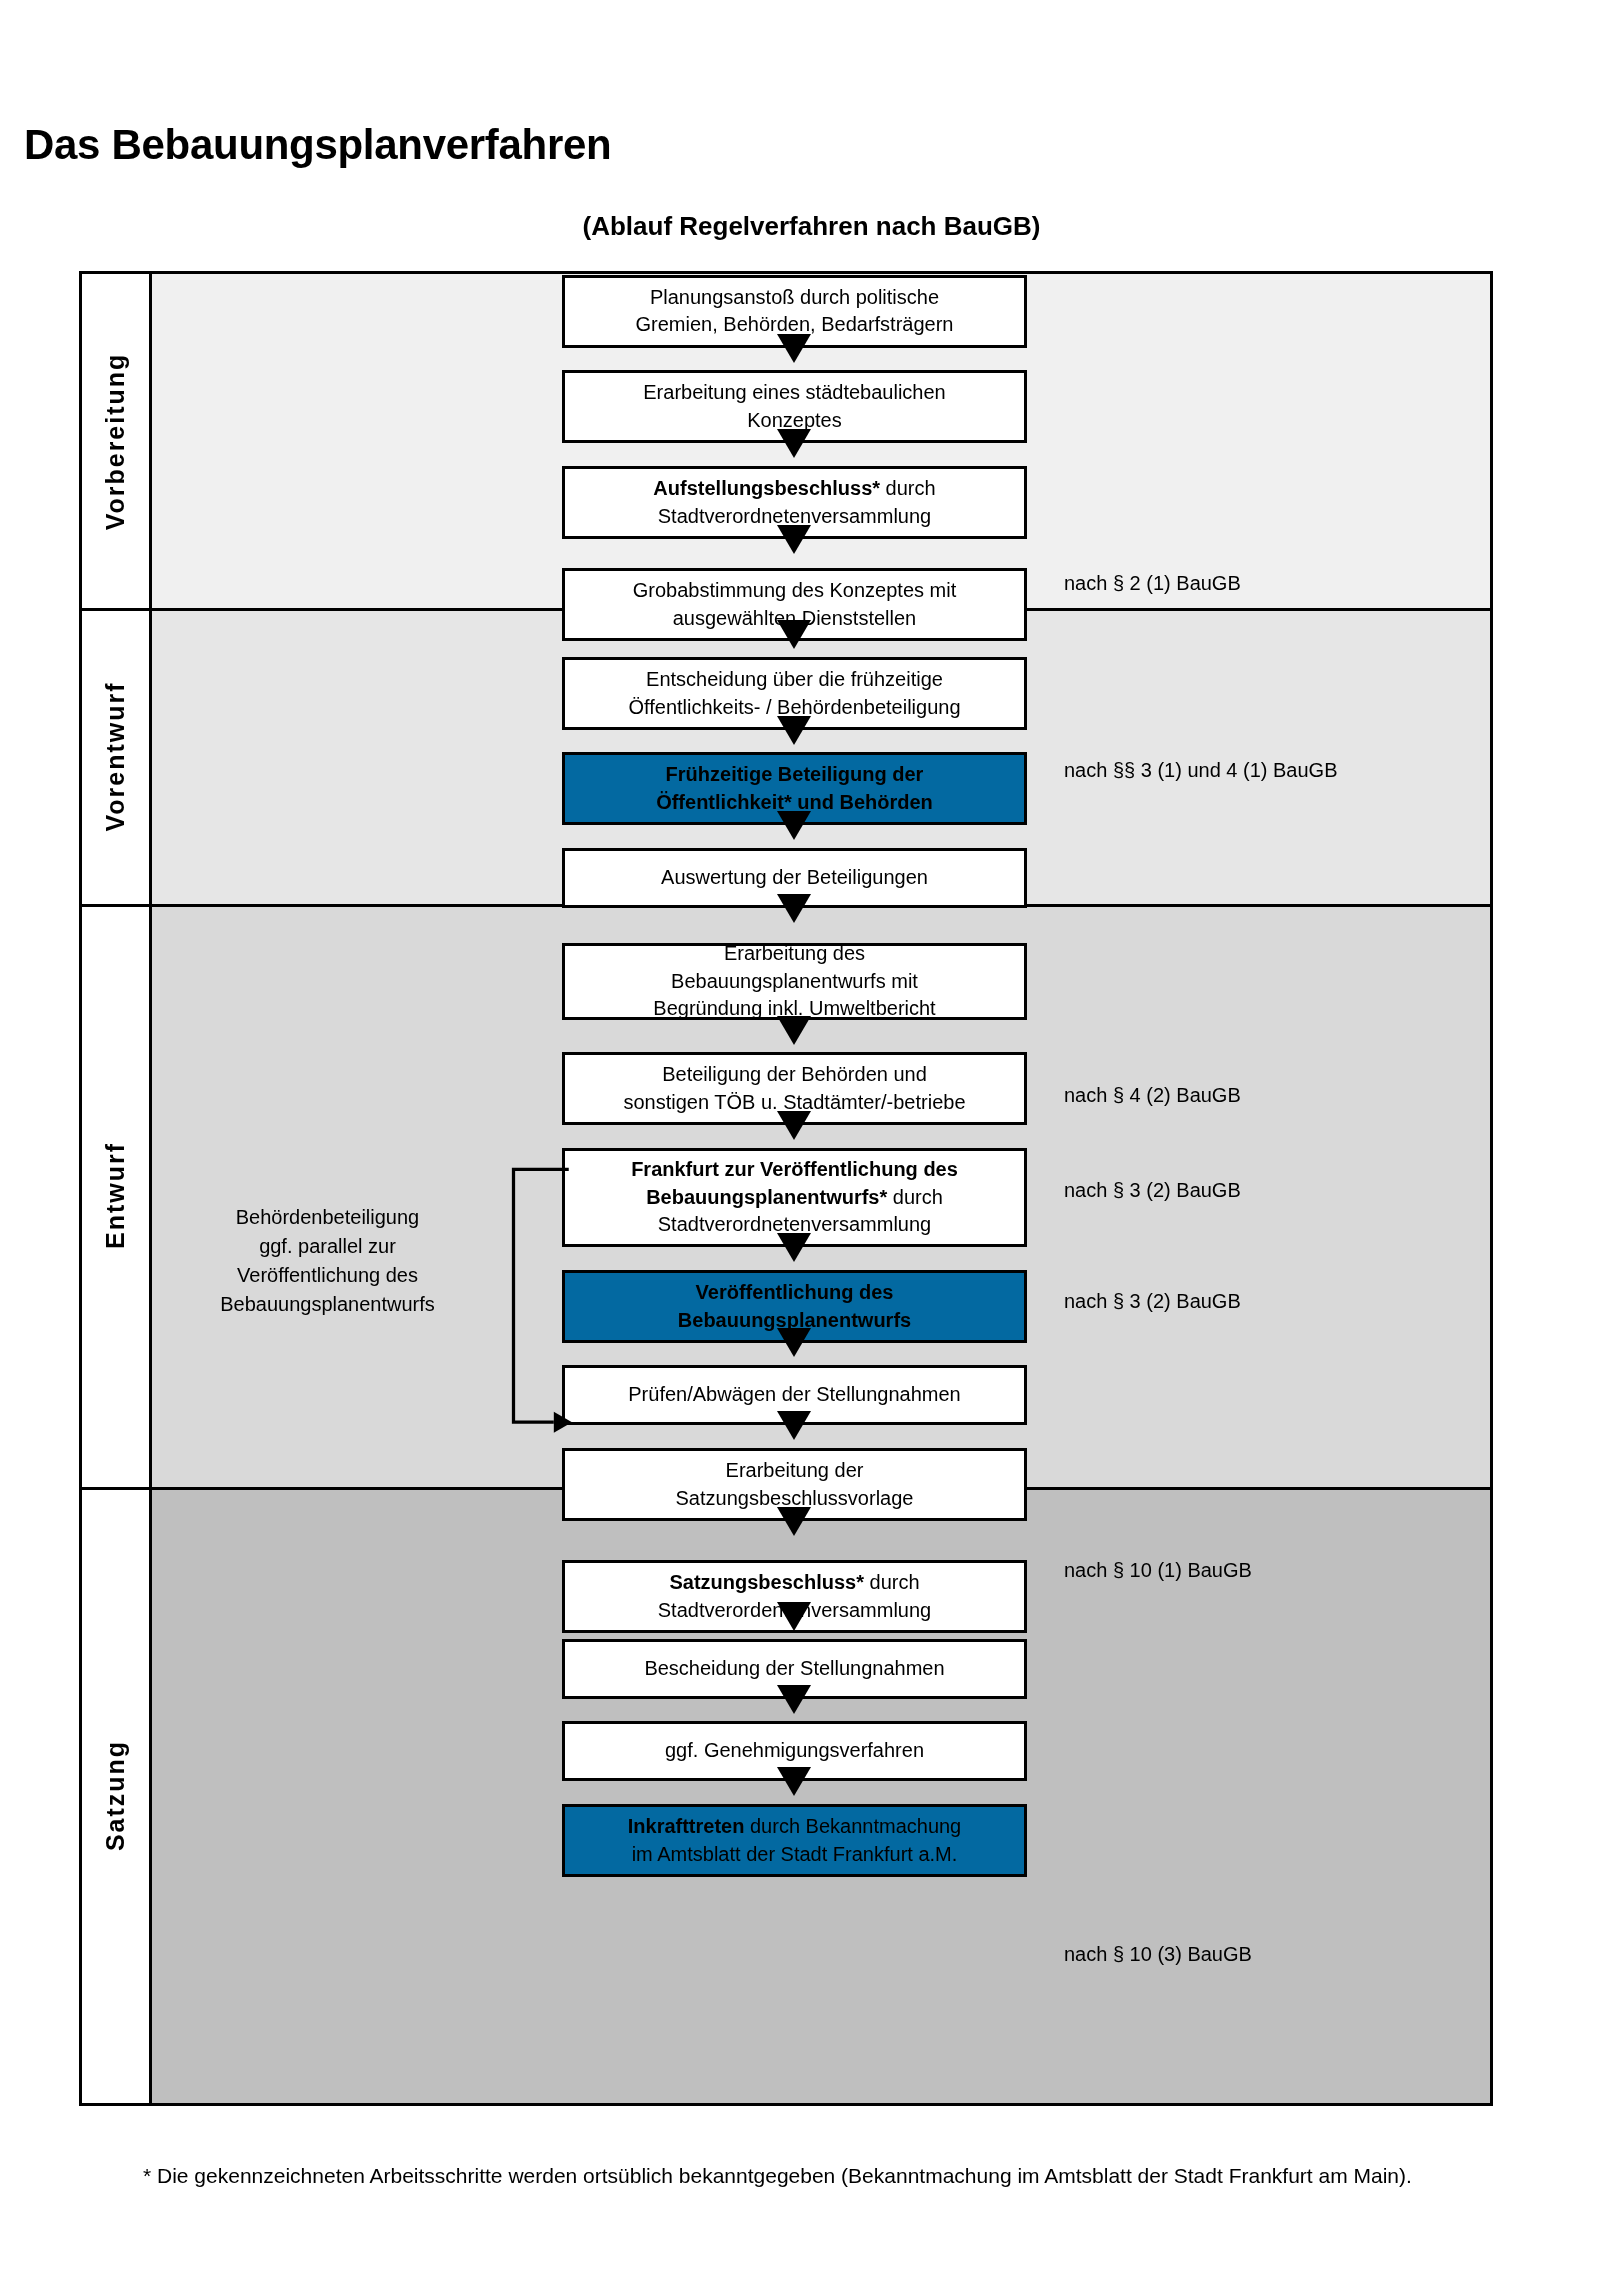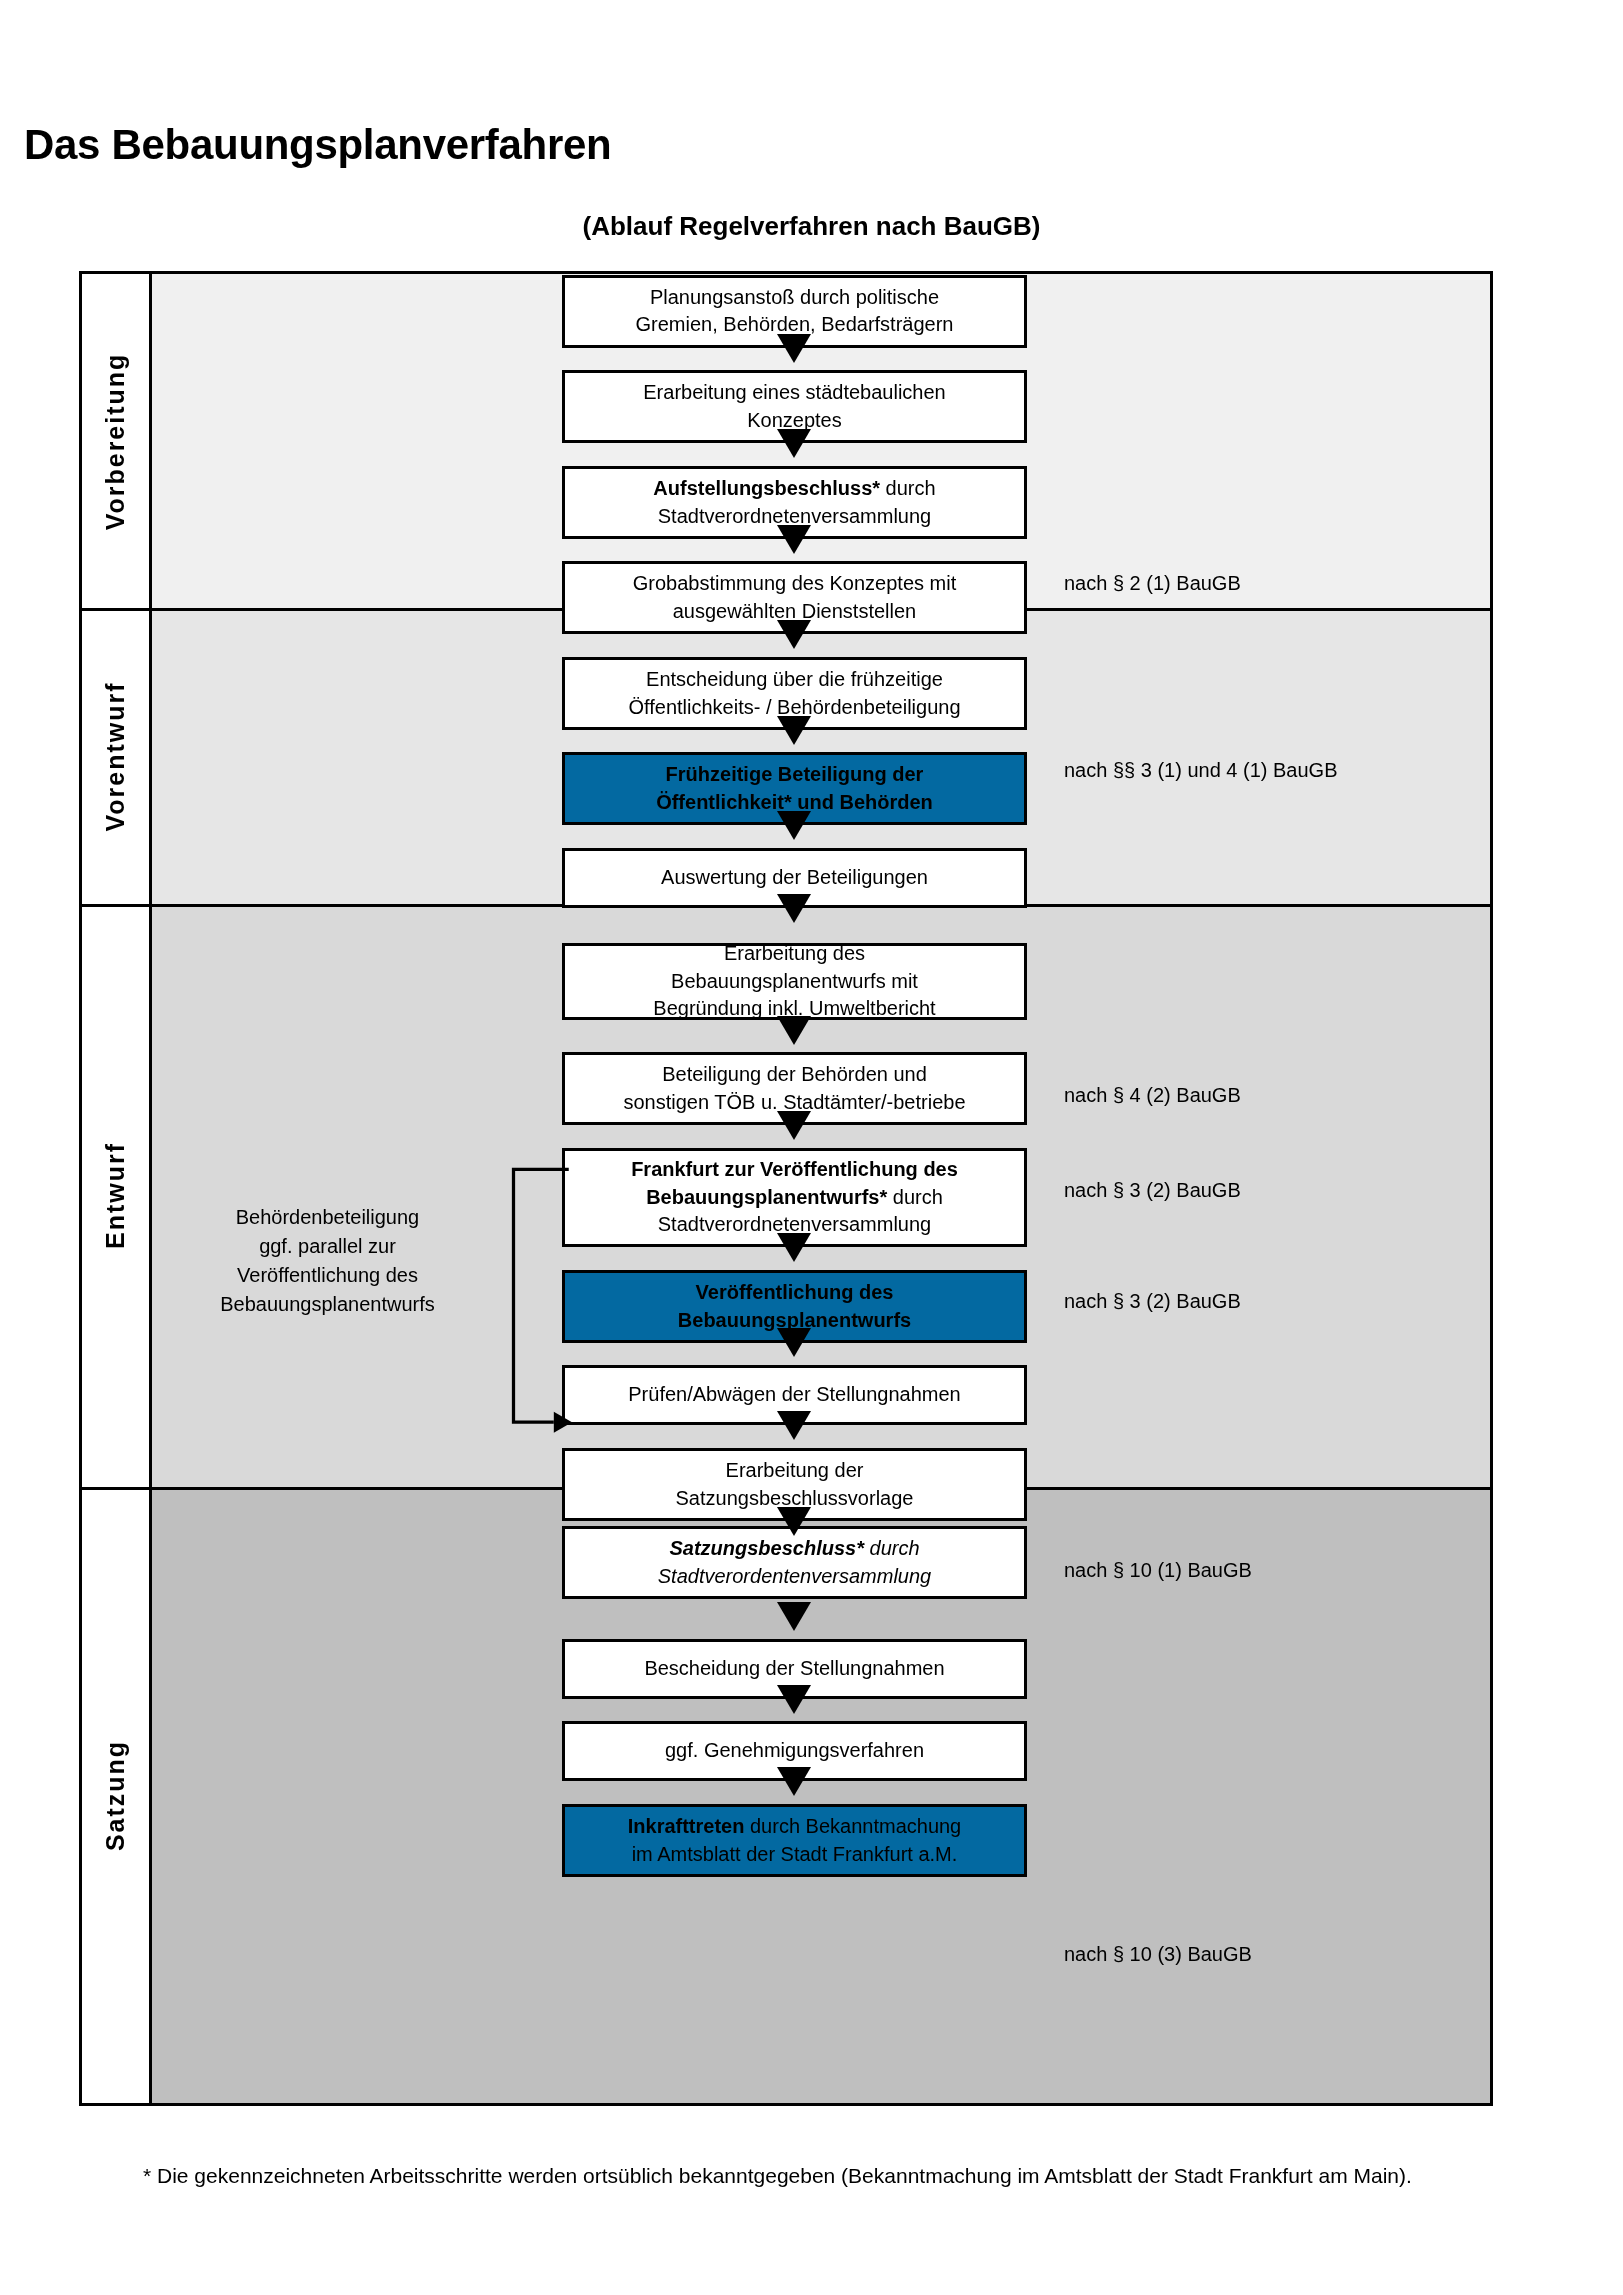--- a/index.html
+++ b/index.html
@@ -242,21 +242,21 @@
         </div>
       </div>
       <div class="down-arrow" style="top: 155px; height: 37px;"></div>
       <div class="flow-box" style="top: 192px; height: 73px;">
         <div>
           <div><b>Aufstellungsbeschluss*</b> durch</div>
           <div>Stadtverordnetenversammlung</div>
         </div>
       </div>
       <div class="down-arrow" style="top: 251px; height: 37px;"></div>
-      <div class="flow-box" style="top: 287px; height: 73px;">
+      <div class="flow-box" style="top: 294px; height: 73px;">
         <div>
           <div>Grobabstimmung des Konzeptes mit</div>
           <div>ausgewählten Dienststellen</div>
         </div>
       </div>
       <div class="down-arrow" style="top: 346px; height: 37px;"></div>
       <div class="flow-box" style="top: 383px; height: 73px;">
         <div>
           <div>Entscheidung über die frühzeitige</div>
           <div>Öffentlichkeits- / Behördenbeteiligung</div>
@@ -312,21 +312,21 @@
         </div>
       </div>
       <div class="down-arrow" style="top: 1137px; height: 37px;"></div>
       <div class="flow-box" style="top: 1174px; height: 73px;">
         <div>
           <div>Erarbeitung der</div>
           <div>Satzungsbeschlussvorlage</div>
         </div>
       </div>
       <div class="down-arrow" style="top: 1233px; height: 37px;"></div>
-      <div class="flow-box" style="top: 1252px; height: 73px; font-style: italic;">
+      <div class="flow-box" style="top: 1286px; height: 73px;">
         <div>
           <div><b>Satzungsbeschluss*</b> durch</div>
           <div>Stadtverordentenversammlung</div>
         </div>
       </div>
       <div class="down-arrow" style="top: 1328px; height: 37px;"></div>
       <div class="flow-box" style="top: 1365px; height: 60px;">
         <div>
           <div>Bescheidung der Stellungnahmen</div>
         </div>

